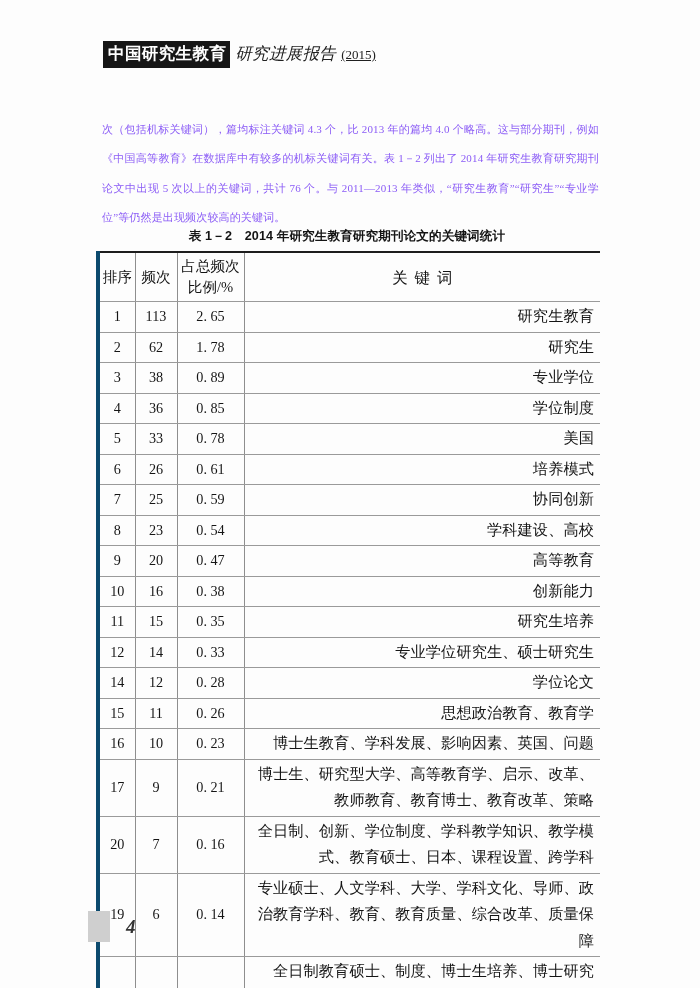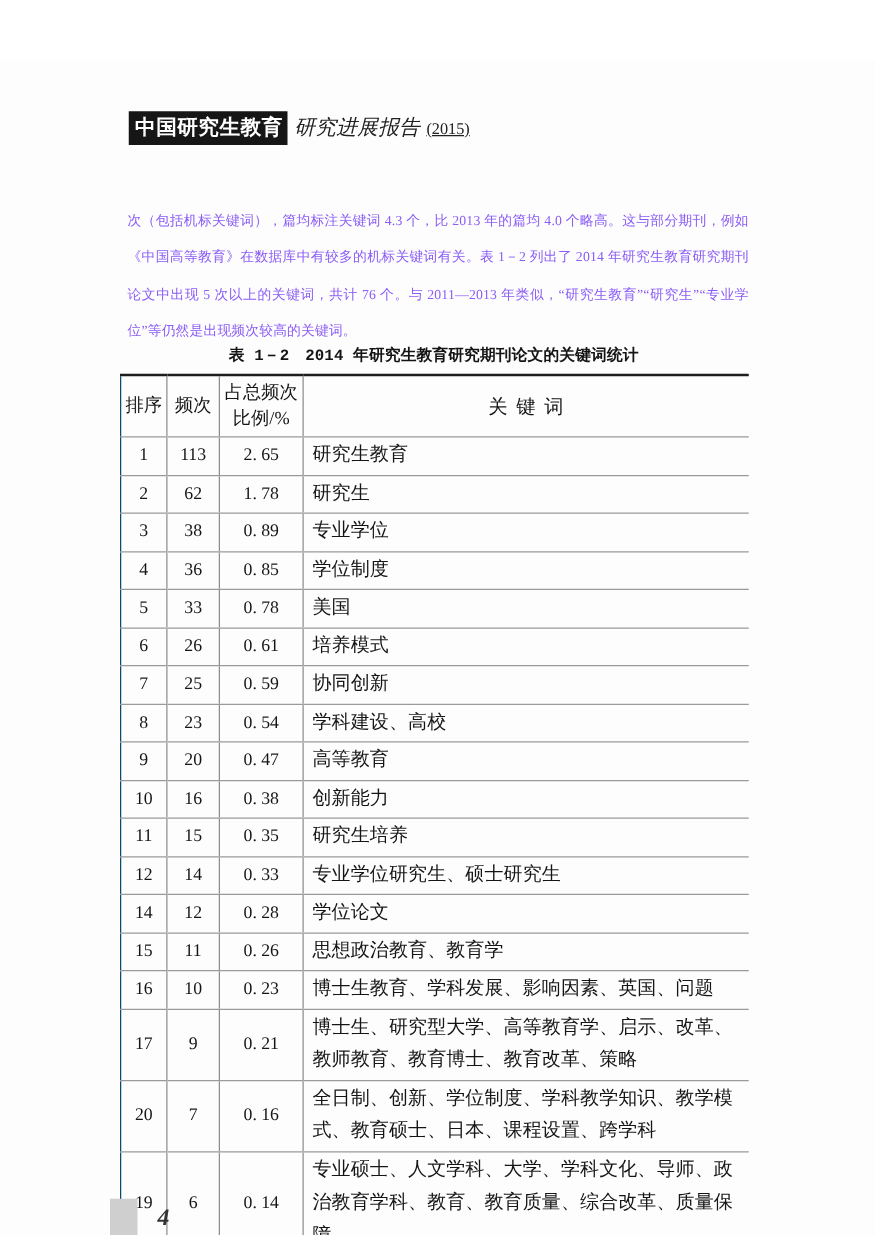--- a/index.html
+++ b/index.html
@@ -13,21 +13,20 @@
     position: relative;
     font-family: "Liberation Serif", "DejaVu Serif", serif;
     color: #1a1a1a;
     overflow: hidden;
   }
 
   .page {
     position: absolute;
     inset: 0;
     background: #fdfdfd;
-    margin-top: 48px;
   }
 
   
   .header {
     position: absolute;
     left: 103px;
     top: 41px;
     display: flex;
     align-items: baseline;
     white-space: nowrap;
@@ -73,21 +72,21 @@
     color: #8b5cf6;
   }
 
   
   .table-caption {
     position: absolute;
     left: 96px;
     top: 228px;
     width: 502px;
     text-align: center;
-    font-family: Liberation Mono, monospace;
+    font-family: Liberation Sans, sans-serif;
     font-weight: bold;
     font-size: 12.6px;
     color: #141414;
     letter-spacing: 0.1px;
   }
 
   .table-wrap {
     position: absolute;
     left: 96px;
     top: 251px;
@@ -106,21 +105,21 @@
   table.kw th, table.kw td {
     border-top: 1px solid #9a9a9a;
     border-bottom: 1px solid #9a9a9a;
     padding: 0;
     vertical-align: middle;
   }
   table.kw th { font-weight: normal; }
 
   
   table.kw .vr { border-left: 1px solid #8e8e8e; }
-  table.kw .lb { border-left: 1px solid #0c4a6e; }
+  table.kw .lb { border-left: 4px solid #0c4a6e; }
 
   thead.kw-head th {
     border-top: 2px solid #1d1d1d;
     border-bottom: 1px solid #9a9a9a;
     height: 48px;
     font-size: 14.6px;
     line-height: 21px;
     text-align: center;
     color: #141414;
   }
@@ -137,21 +136,21 @@
   }
   tbody.kw-body td.num {
     text-align: center;
     font-family: "Liberation Serif", serif;
     font-size: 14.2px;
   }
   tbody.kw-body td.kwcell {
     padding: 1px 6px 2px 7px;
     font-size: 15.2px;
     line-height: 26.5px;
-    text-align: left;
+    text-align: right;
     letter-spacing: 0.1px;
   }
   tbody.kw-body tr.last td { border-bottom: 2px solid #1d1d1d; }
 
   
   .folio {
     position: absolute;
     left: 88px;
     top: 911px;
     display: flex;

